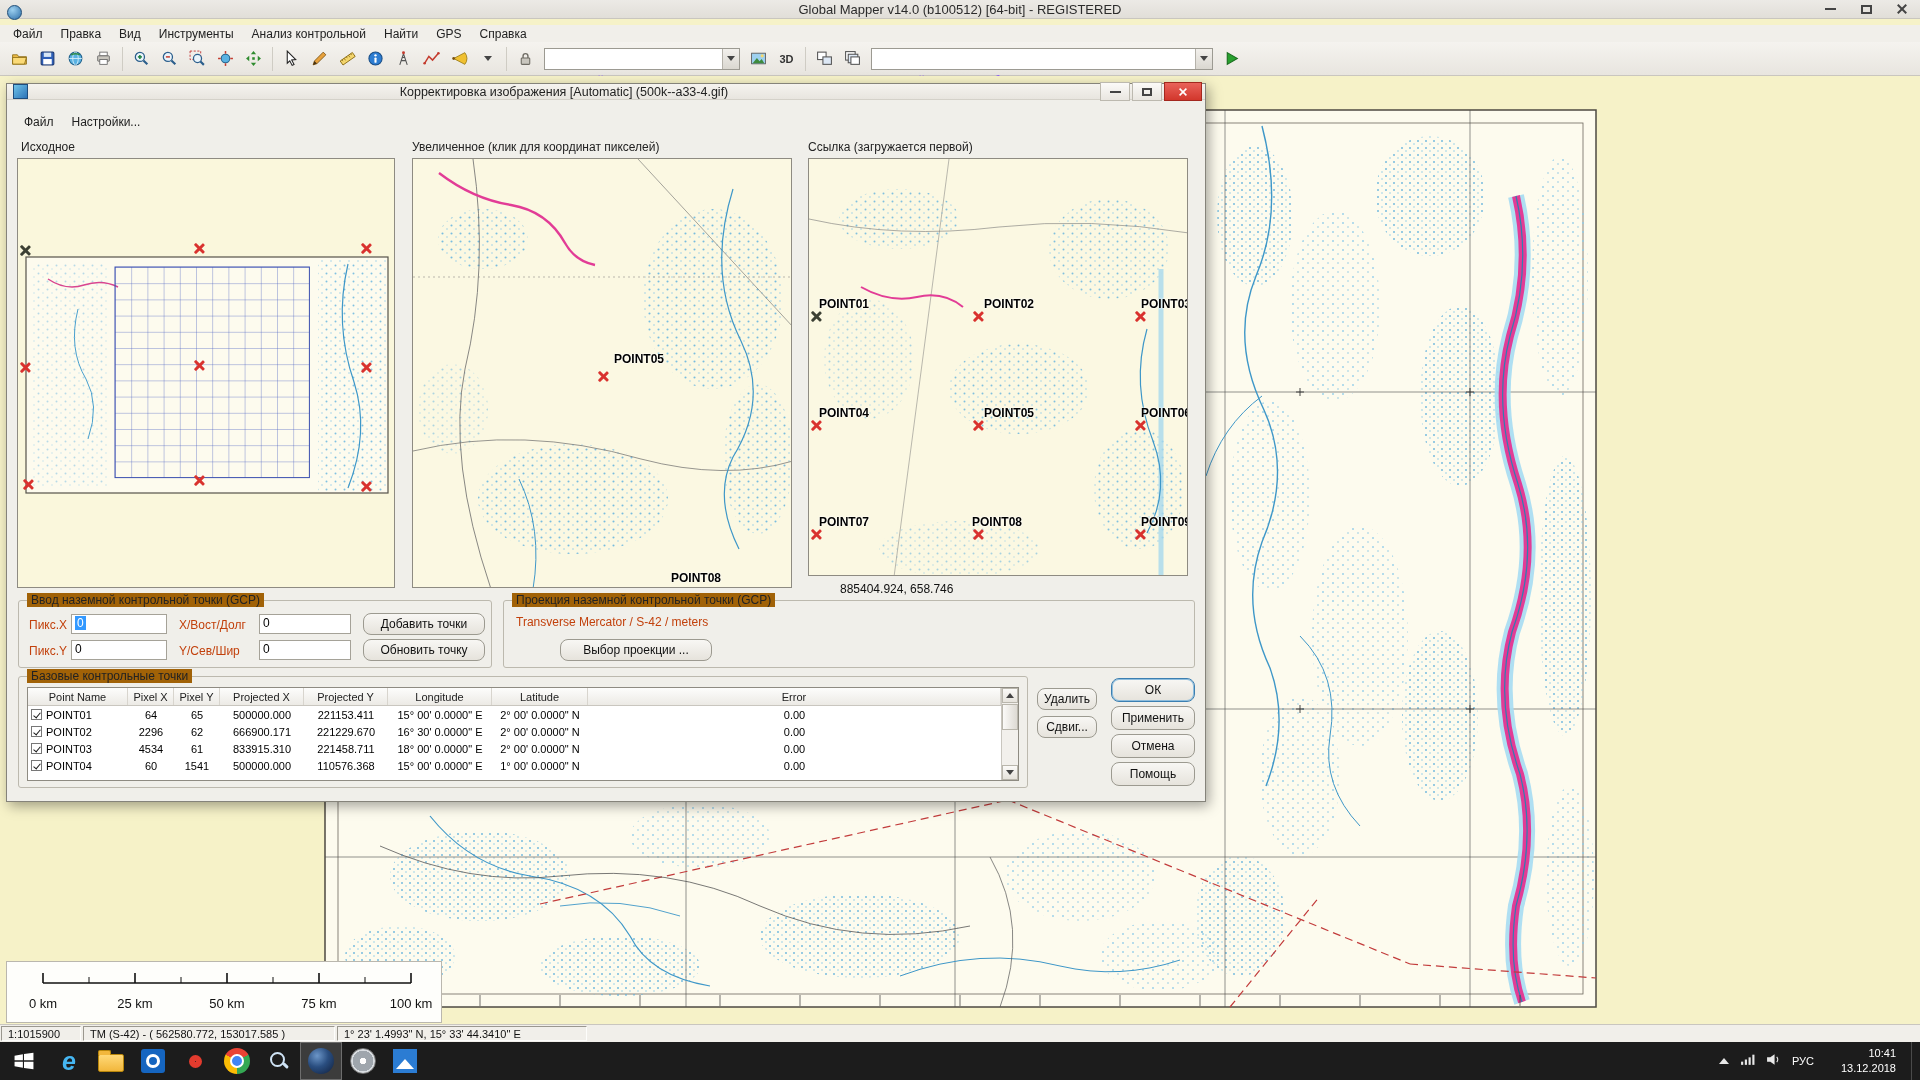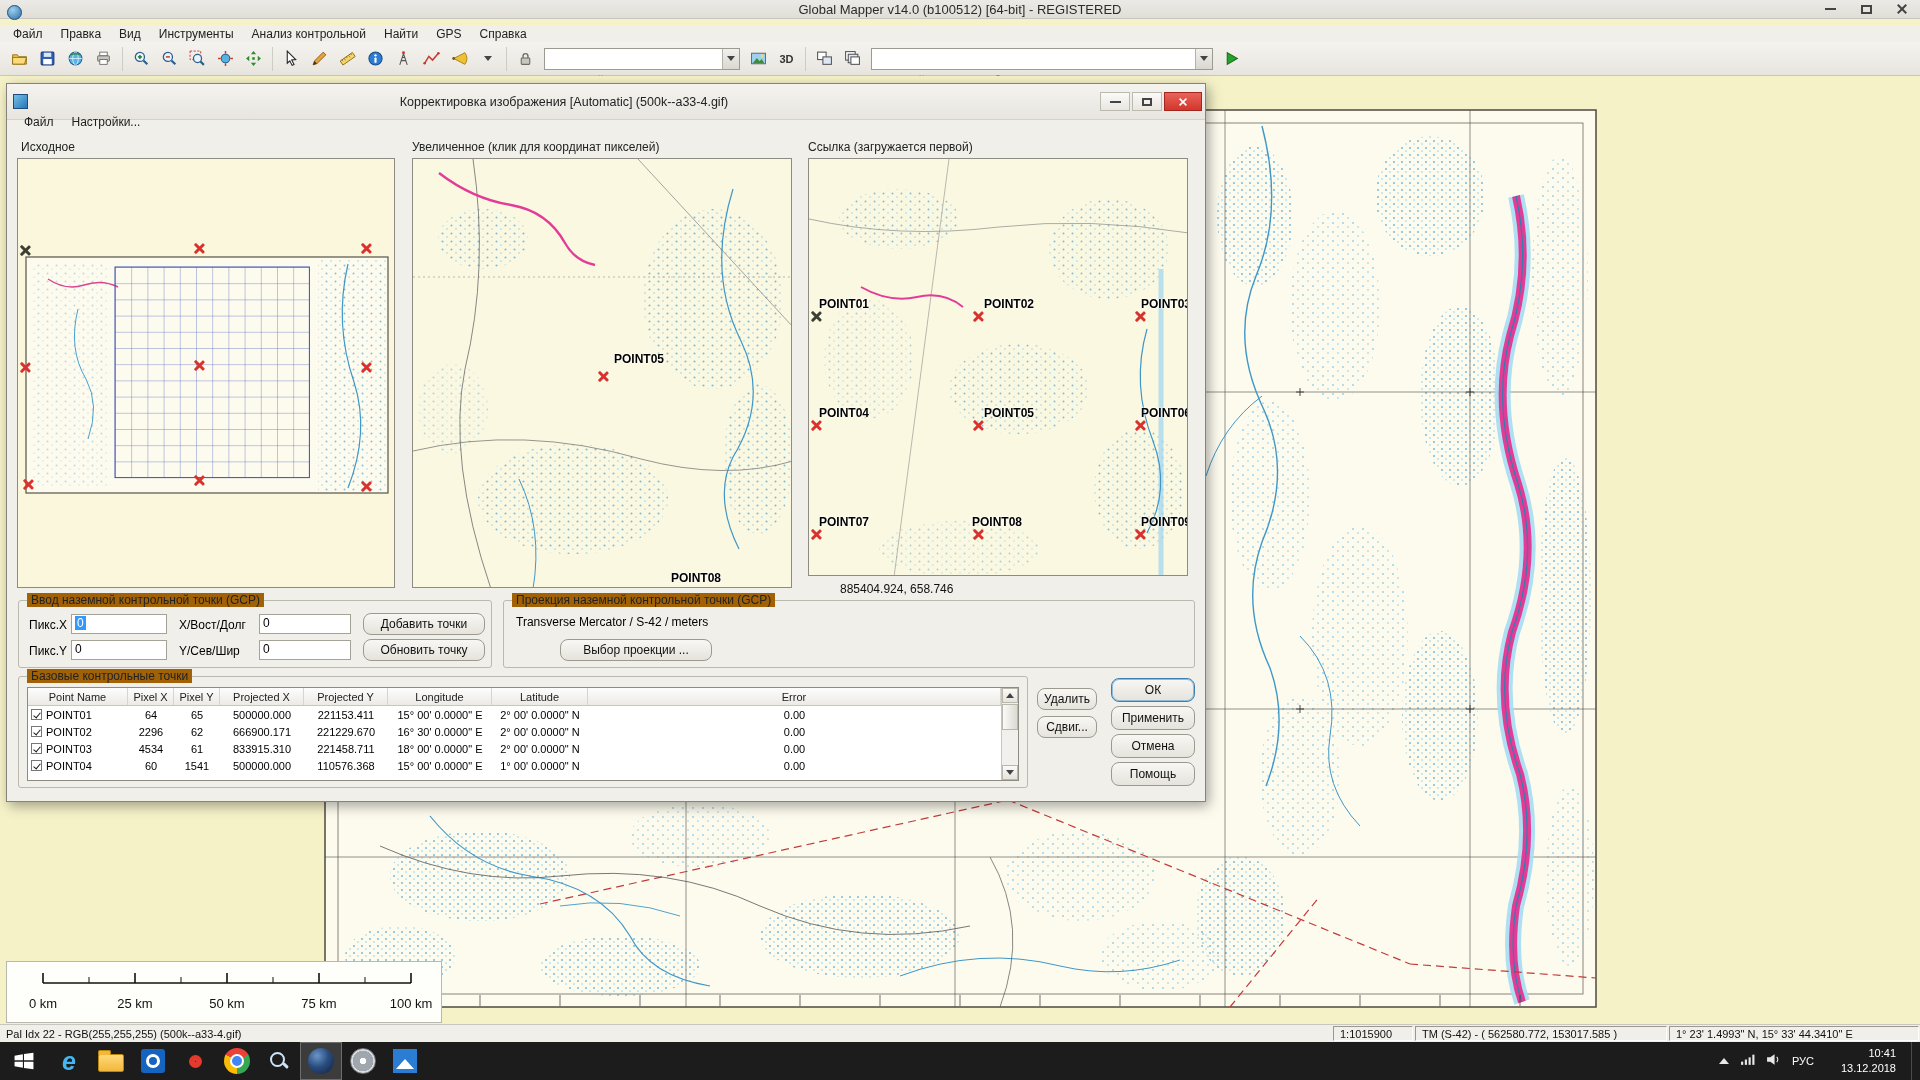--- a/index.html
+++ b/index.html
@@ -50,21 +50,21 @@
   .maparea { position:absolute; left:0; top:76px; width:1920px; height:948px; overflow:hidden; }
   .maparea > svg { display:block; position:absolute; left:0; top:0; }
 
   .scalebar { position:absolute; left:6px; top:885px; width:436px; height:62px;
     background:#FEFEFB; border:1px solid #BAB7AE; }
   .sb-label { position:absolute; top:34px; font-size:13px; color:#111; transform:translateX(-50%); white-space:nowrap; }
 
   
   .dialog { position:absolute; left:6px; top:83px; width:1200px; height:719px; background:#F0EFEA;
     border:1px solid #85837A; box-shadow:3px 4px 12px rgba(0,0,0,0.35); z-index:20; }
-  .dlg-titlebar { position:absolute; left:0; top:0; width:100%; height:36px;
+  .dlg-titlebar { position:absolute; left:0; top:0; width:100%; height:16px;
     background:linear-gradient(#F5F3EF,#E8E5DF); border-bottom:1px solid #D4D1C9;
     display:flex; align-items:center; }
   .dlg-icon { width:15px; height:15px; margin-left:6px; flex:none;
     background:linear-gradient(135deg,#6FC3E8,#2C73B8); border:1px solid #1D4D7E; }
   .dlg-title { flex:1; text-align:center; font-size:12.5px; color:#222; }
   .dlg-wc { display:flex; height:100%; align-items:center; padding-right:3px; gap:2px; }
   .dwc { width:30px; height:19px; display:flex; align-items:center; justify-content:center;
     background:linear-gradient(#FBFAF8,#E9E6E0); border:1px solid #BCB9AF; }
   .dwc .wc-x { transform:scale(0.8); }
   .dwc .wc-max-box { width:10px; height:8px; }
@@ -82,21 +82,21 @@
   .gcpx { position:absolute; width:13px; height:13px; }
   .gcpx::before,.gcpx::after { content:""; position:absolute; left:5.2px; top:0; width:2.6px; height:13px;
     background:#D9322E; border-radius:1px; }
   .gcpx::before { transform:rotate(45deg); } .gcpx::after { transform: rotate(-45deg); }
   .gcpx.dark::before,.gcpx.dark::after { background:#3C4034; }
   .readout { position:absolute; font-size:12px; color:#111; }
 
   .groupbox { position:absolute; border:1px solid #BCB9AE; border-radius:3px; }
   .legend { position:absolute; top:-8px; left:8px; background:#a16207; padding:0 4px;
     font-size:12px; white-space:nowrap; color:#222; }
-  .flabel { position:absolute; font-size:12px; color:#000000; white-space:nowrap; }
+  .flabel { position:absolute; font-size:12px; color:#c2410c; white-space:nowrap; }
   .tinput { position:absolute; height:20px; background:#fff; border:1px solid #A5A298;
     font-size:12px; padding:1px 3px; color:#000; }
   .tinput .sel { background:#3399FF; color:#fff; padding:0 2px; }
   .btn { position:absolute; display:flex; align-items:center; justify-content:center; font-size:12px;
     color:#111; background:linear-gradient(#F8F7F4,#E6E3DC); border:1px solid #9C9A90; border-radius:8px;
     white-space:nowrap; }
   .btn.default { border:1px solid #3C7FB1; box-shadow:inset 0 0 0 1px #8FBEDD; }
 
   .gcp-table { position:absolute; left:8px; top:10px; right:8px; bottom:6px; background:#fff;
     border:1px solid #8E8B82; padding-right:17px; }
@@ -700,21 +700,20 @@
 
     <div class="btn" style="left:1030px;top:604px;width:60px;height:22px">Удалить</div>
     <div class="btn" style="left:1030px;top:632px;width:60px;height:22px">Сдвиг...</div>
     <div class="btn default" style="left:1104px;top:594px;width:84px;height:24px">ОК</div>
     <div class="btn" style="left:1104px;top:622px;width:84px;height:24px">Применить</div>
     <div class="btn" style="left:1104px;top:650px;width:84px;height:24px">Отмена</div>
     <div class="btn" style="left:1104px;top:678px;width:84px;height:24px">Помощь</div>
   </div>
 
   <div class="statusbar">
-    <div class="sseg left">Pal Idx 22 - RGB(255,255,255) (500k--a33-4.gif)</div>
     <div class="sseg sunken" style="width:80px">1:1015900</div>
     <div class="sseg sunken" style="width:252px">TM (S-42) - ( 562580.772, 153017.585 )</div>
     <div class="sseg sunken" style="width:250px">1° 23' 1.4993" N, 15° 33' 44.3410" E</div>
   </div>
 
   <div class="taskbar">
     <div class="start">
       <svg width="20" height="18" viewBox="0 0 18 16">
           <g fill="#FFF">
             <path d="M0.5,3.2 L8,2 V7.4 H0.5 Z"></path>

